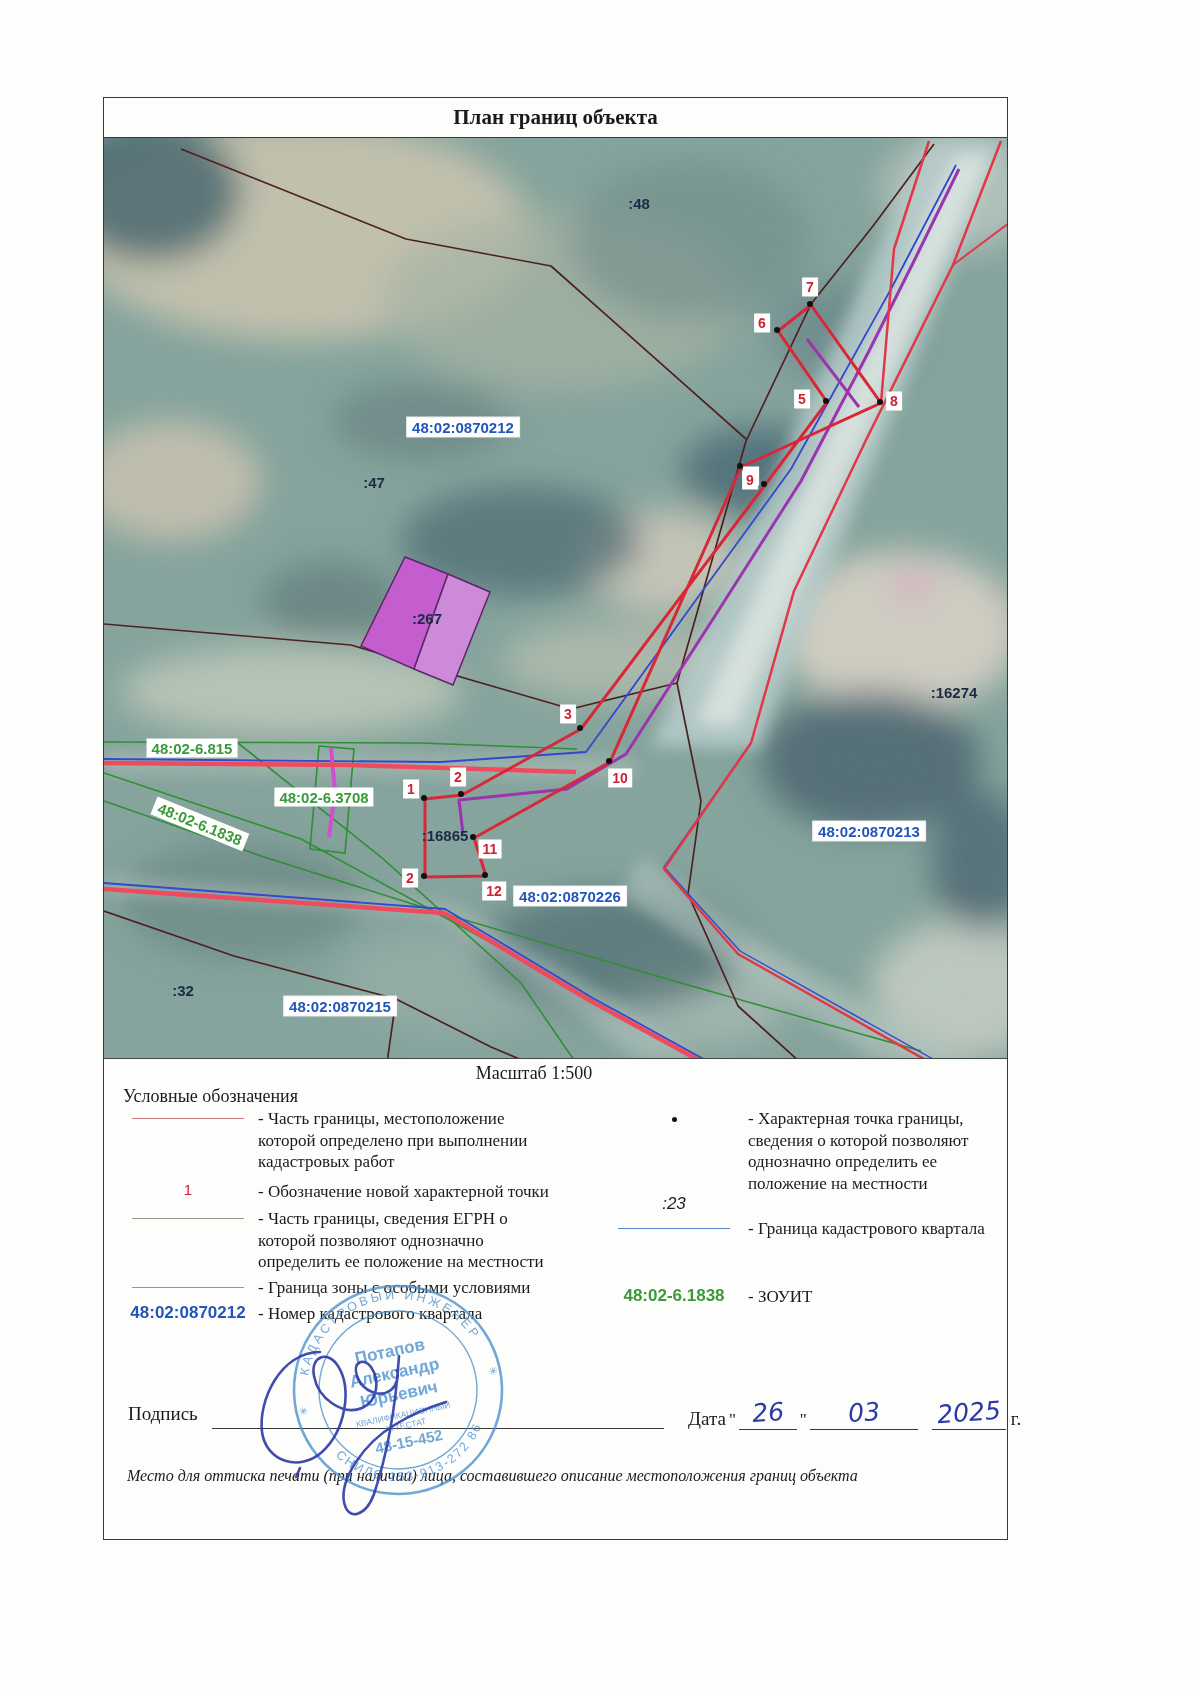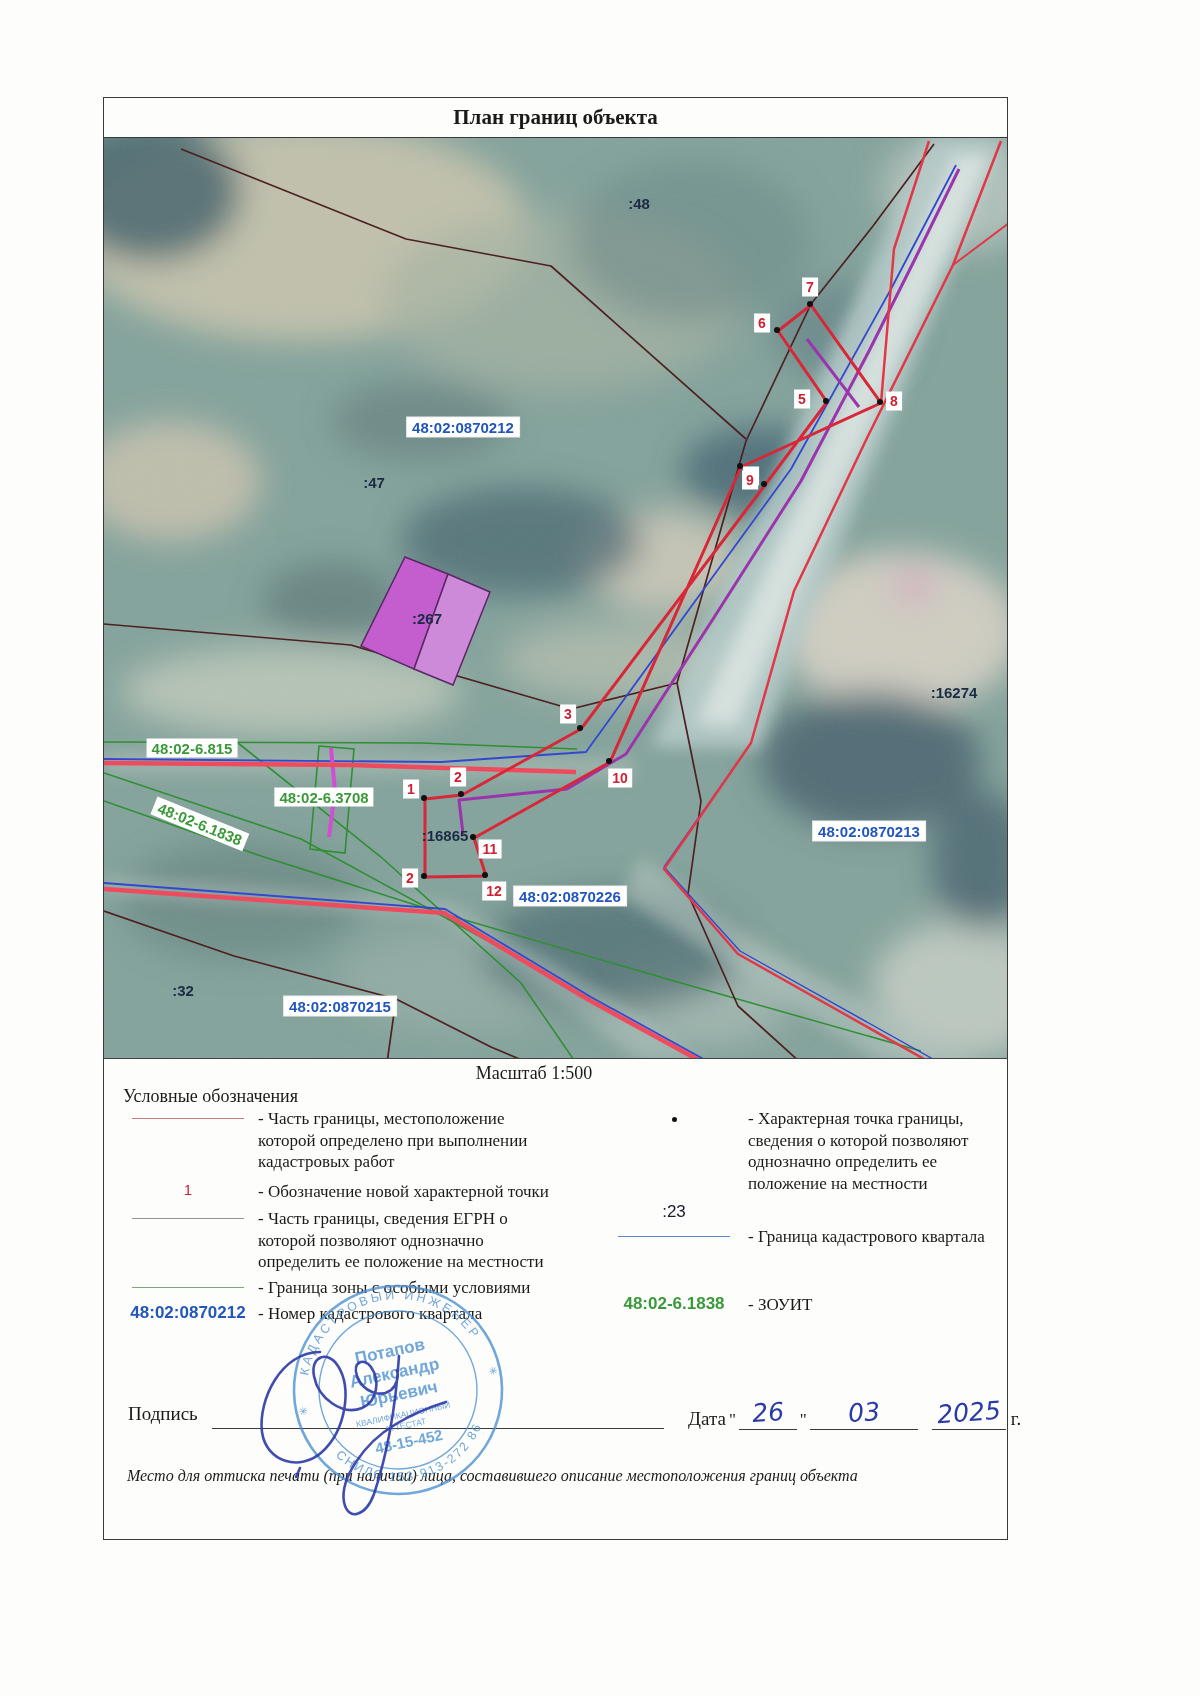--- a/index.html
+++ b/index.html
@@ -248,21 +248,21 @@
       <div class="ltext">- Номер кадастрового квартала</div>
     </div>
   </div>
 <div id="legend-right" class="legend-col">
     <div class="lrow">
       <div class="lsym">
         <div class="sym-dot"></div>
       </div>
       <div class="ltext">- Характерная точка границы, сведения о которой позволяют однозначно определить ее положение на местности</div>
     </div>
-    <div class="lrow" style="margin-top: 8px;">
+    <div class="lrow" style=" font-style: italic;">
       <div class="lsym">
         <div class="sym-black-num">:23</div>
       </div>
     </div>
     <div class="lrow" style="margin-top: 4px;">
       <div class="lsym">
         <div class="sym-line sym-blue-line"></div>
       </div>
       <div class="ltext">- Граница кадастрового квартала</div>
     </div>

